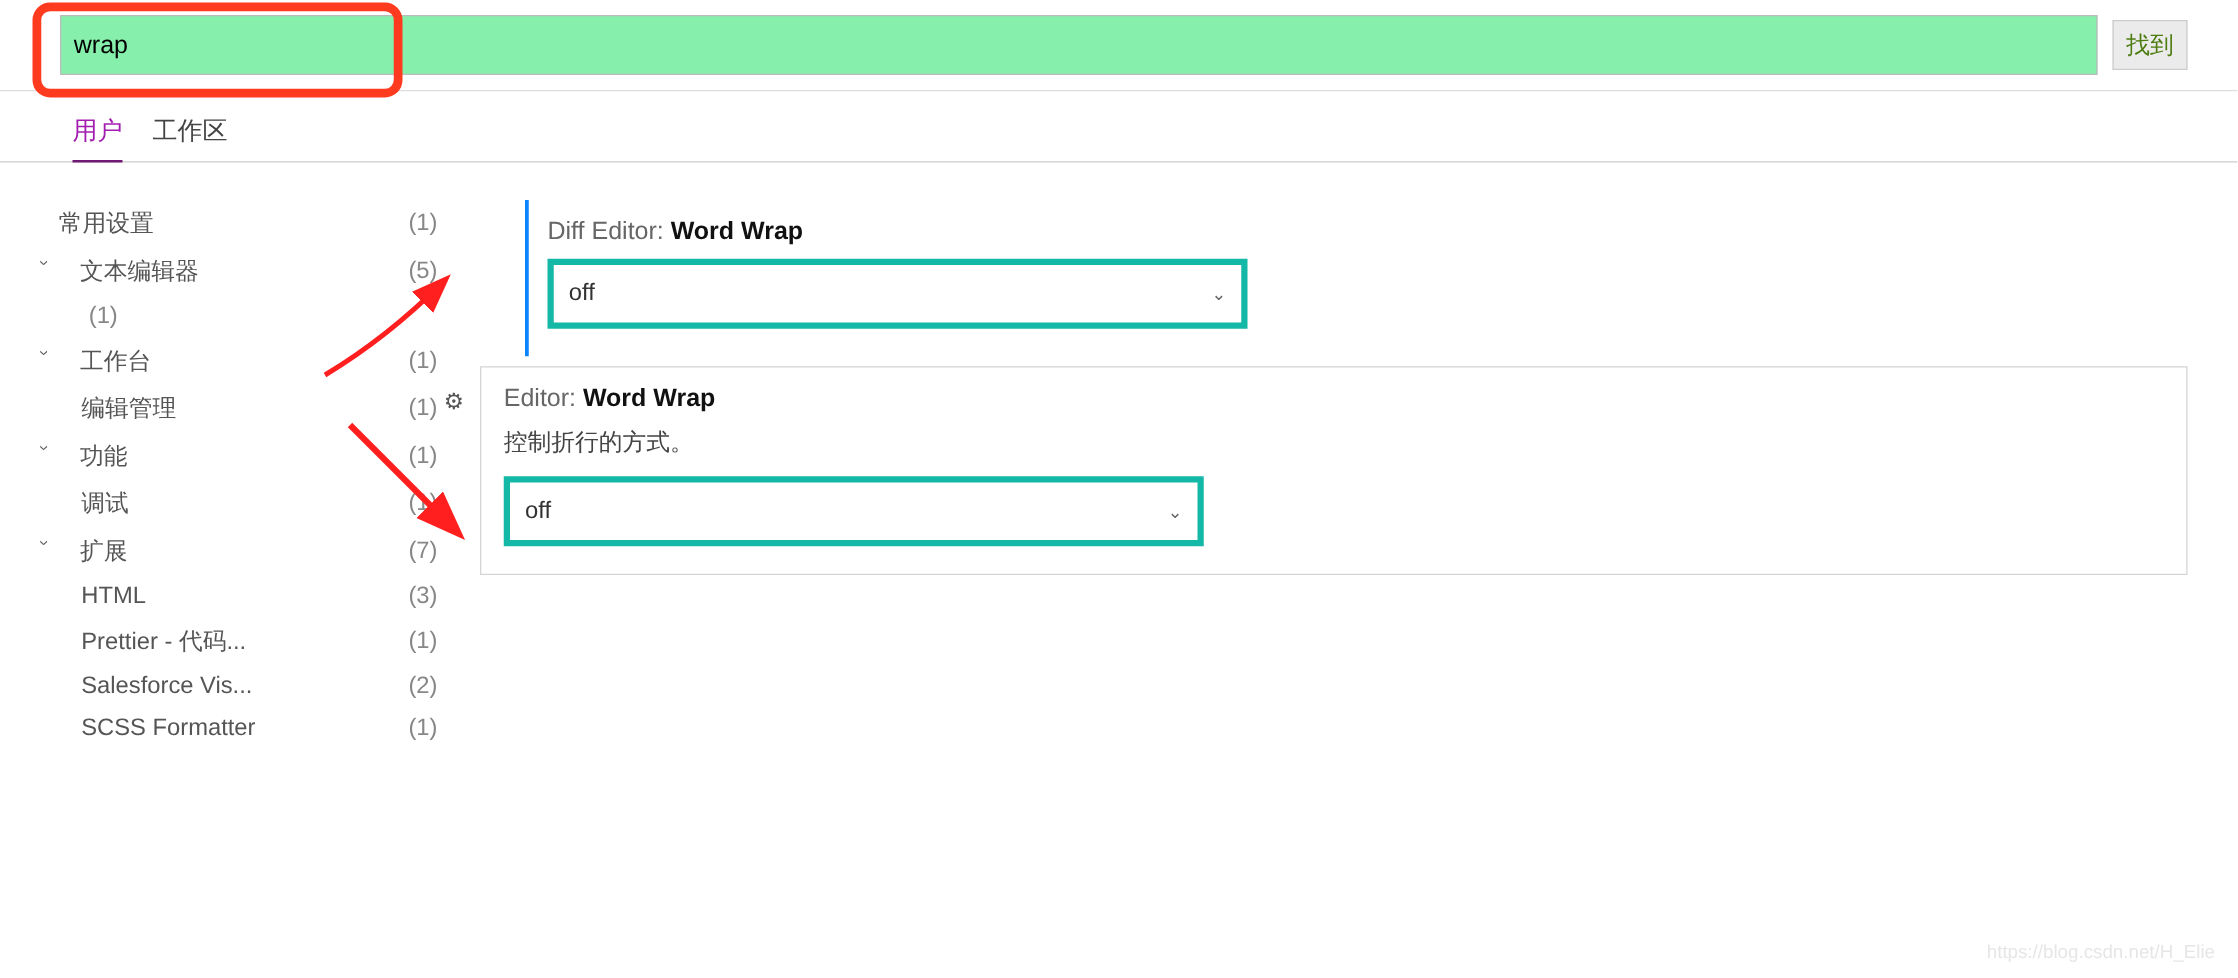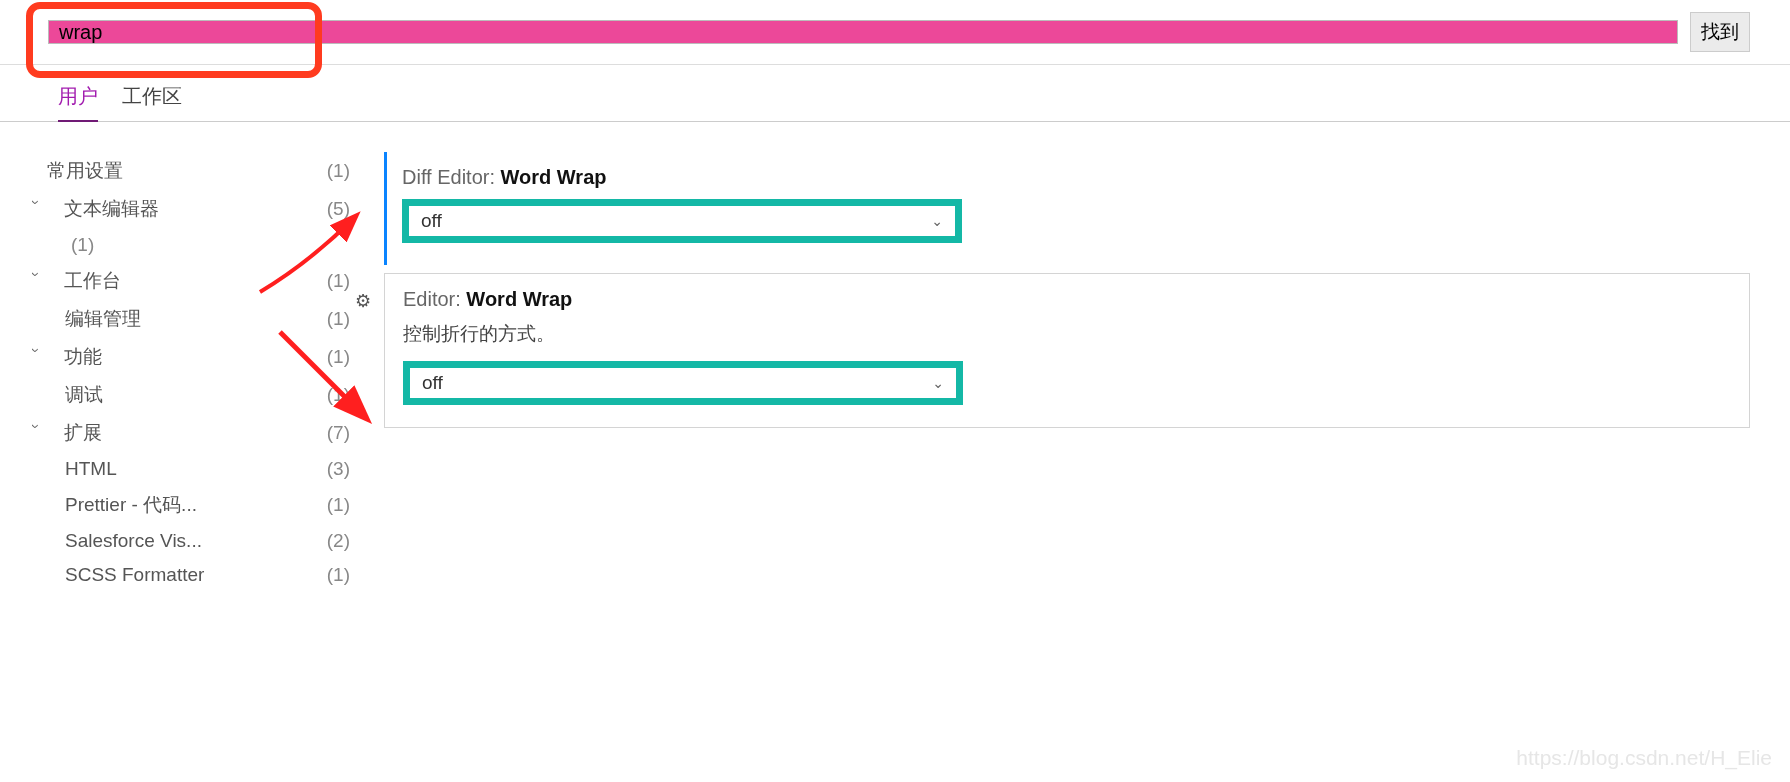--- a/index.html
+++ b/index.html
@@ -15,31 +15,31 @@
     }
 
     .search-bar {
       display: flex;
       align-items: center;
       padding: 12px 40px 12px 48px;
       border-bottom: 1px solid #ddd;
     }
     .search-input {
       flex: 1;
-      height: 24px;
+      height: 48px;
       padding: 0 10px;
       font-size: 20px;
       border: 1px solid #bbb;
-      background: #ec4899;
+      background: #86efac;
       outline: none;
     }
     .search-count {
       margin-left: 12px;
       font-size: 19px;
-      color: #000000;
+      color: #4d7c0f;
       background: #ebebeb;
       padding: 6px 10px;
       border: 1px solid #ccc;
     }
     .highlight-box {
       position: absolute;
       top: 2px;
       left: 26px;
       width: 296px;
       height: 76px;
@@ -104,20 +104,21 @@
     }
 
     .setting {
       padding: 14px 18px 22px 18px;
       margin-bottom: 8px;
       position: relative;
     }
     .setting.modified {
       border-left: 3px solid #0a84ff;
       padding-left: 15px;
+      margin-left: 36px;
     }
     .setting.hovered {
       border: 1px solid #d4d4d4;
     }
     .setting-title {
       font-size: 20px;
       color: #666;
       margin-bottom: 10px;
     }
     .setting-title .strong { color: #111; font-weight: 600; }
@@ -127,22 +128,22 @@
       margin-bottom: 14px;
     }
     .setting-desc .link { color: #0066cc; cursor: pointer; }
     .setting-desc .code { color: #c41e3a; }
 
     .select {
       display: flex;
       align-items: center;
       justify-content: space-between;
       width: 560px;
-      height: 44px;
-      border: 7px solid #14b8a6;
+      height: 56px;
+      border: 5px solid #14b8a6;
       padding: 0 12px;
       font-size: 19px;
       cursor: pointer;
       background: #fff;
     }
     .select .chev-down {
       font-size: 14px;
       color: #666;
     }
 
@@ -166,21 +167,21 @@
 
     .arrow {
       position: absolute;
       pointer-events: none;
     }
 
     .watermark {
       position: absolute;
       right: 18px;
       bottom: 12px;
-      font-size: 21px;
+      font-size: 15px;
       color: #e6e6e6;
     }
   </style>
 </head>
 <body>
 
 <div class="search-bar">
   <input class="search-input" value="wrap" style="">
   <div class="search-count">找到</div>
 </div>

